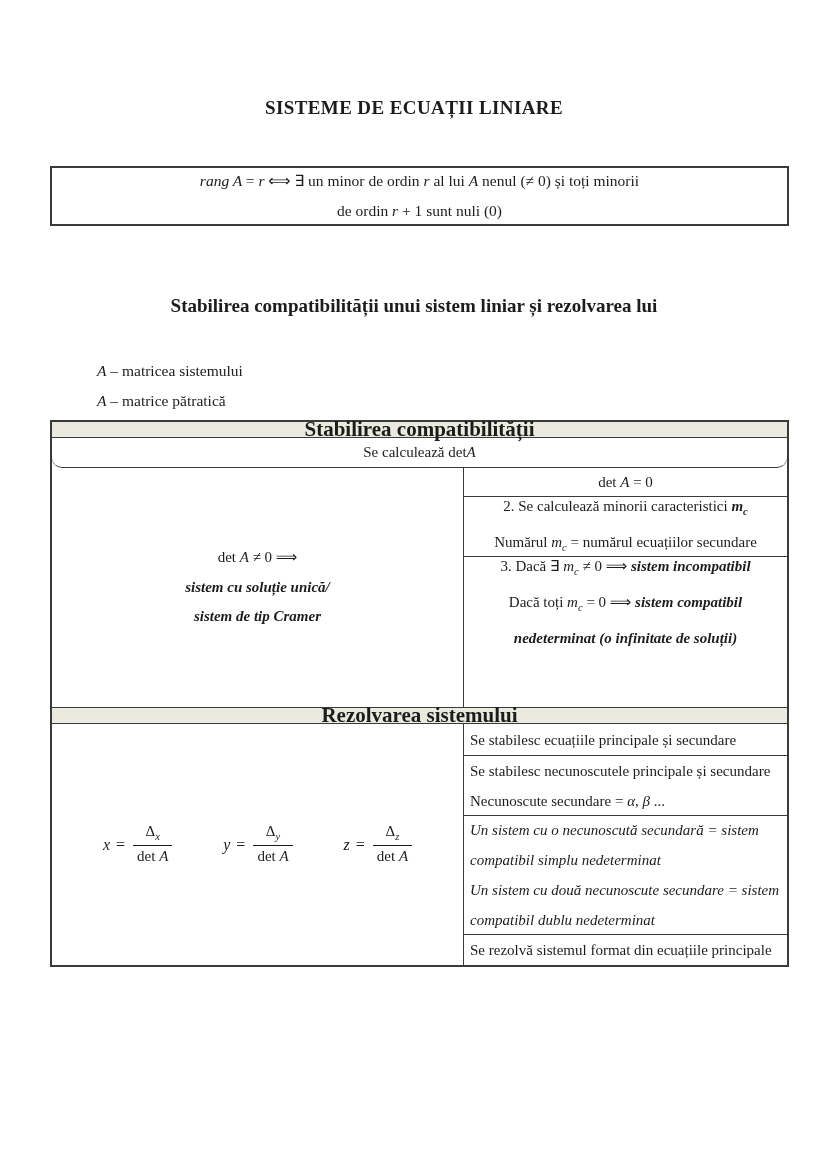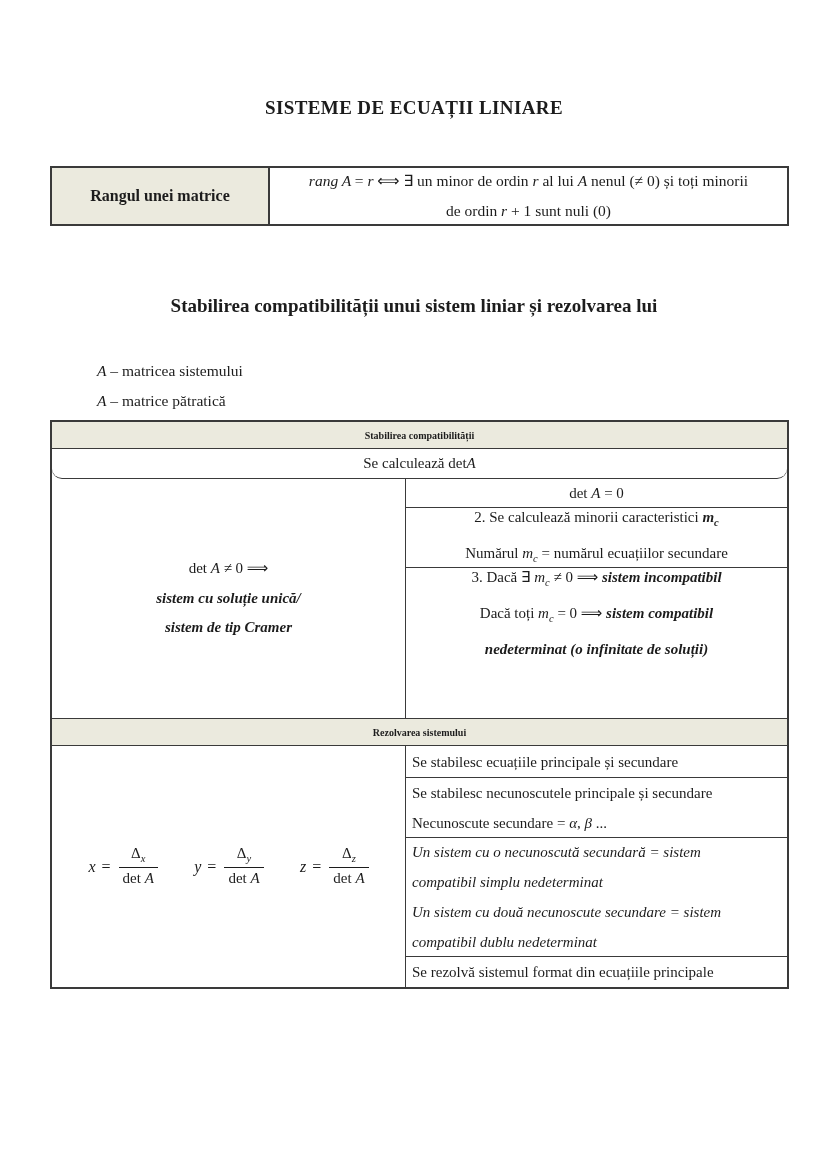--- a/index.html
+++ b/index.html
@@ -46,32 +46,32 @@
   .note{position:absolute;left:97px;font-size:15.5px;}
   .note-1{top:362px;}
   .note-2{top:392px;}
   
   .main-table{
     position:absolute;left:50px;top:420px;width:739px;
     border:2px solid var(--border);
     font-size:15px;
   }
   .band-header{
-    height:27px;background:var(--header-bg);
+    height:16px;background:var(--header-bg);
     border-bottom:1.5px solid var(--border);
     display:flex;align-items:center;justify-content:center;
-    font-weight:bold;font-size:10px;
+    font-weight:bold;font-size:21px;
   }
   .row-calc{
     height:30px;border-bottom:1.5px solid var(--border);
     display:flex;align-items:center;justify-content:center;border-radius:10px;
   }
   .split{display:flex;border-bottom:1.5px solid var(--border);}
   .split-left{
-    width:354px;border-right:1.5px solid var(--border);
+    width:412px;border-right:1.5px solid var(--border);
     display:flex;flex-direction:column;align-items:center;justify-content:center;
   }
   .split-right{flex:1;display:flex;flex-direction:column;}
   .rrow{border-bottom:1.5px solid var(--border);display:flex;flex-direction:column;justify-content:center;}
   .rrow:last-child{border-bottom:none;}
   .rrow.center{align-items:center;text-align:center;}
   .rrow.left{align-items:flex-start;text-align:left;padding-left:6px;padding-right:4px;}
   .line{line-height:30px;white-space:nowrap;}
   .compat-left .line{line-height:29.5px;}
   .h-det0{height:29px;}
@@ -101,21 +101,20 @@
   .frac .den{border-top:1.5px solid var(--text);padding:2px 4px 0;font-size:15px;}
 </style>
 </head>
 <body>
 
 <div class="page">
 
   <div class="doc-title">SISTEME DE ECUAȚII LINIARE</div>
 
   <div class="rank-table">
-    <div class="rank-left">Rangul unei matrice</div>
     <div class="rank-right">
       <div class="line"><span class="seg-i">rang A </span><span>= </span><span class="seg-i">r</span><span> ⟺ ∃ un minor de ordin </span><span class="seg-i">r</span><span> al lui </span><span class="seg-i">A</span><span> nenul (≠ 0) și toți minorii</span></div>
       <div class="line"><span>de ordin </span><span class="seg-i">r</span><span> + 1 sunt nuli (0)</span></div>
     </div>
   </div>
 
   <div class="section-heading">Stabilirea compatibilității unui sistem liniar și rezolvarea lui</div>
 
   <div class="note note-1"><span class="seg-i">A</span><span> – matricea sistemului</span></div>
   <div class="note note-2"><span class="seg-i">A</span><span> – matrice pătratică</span></div>

